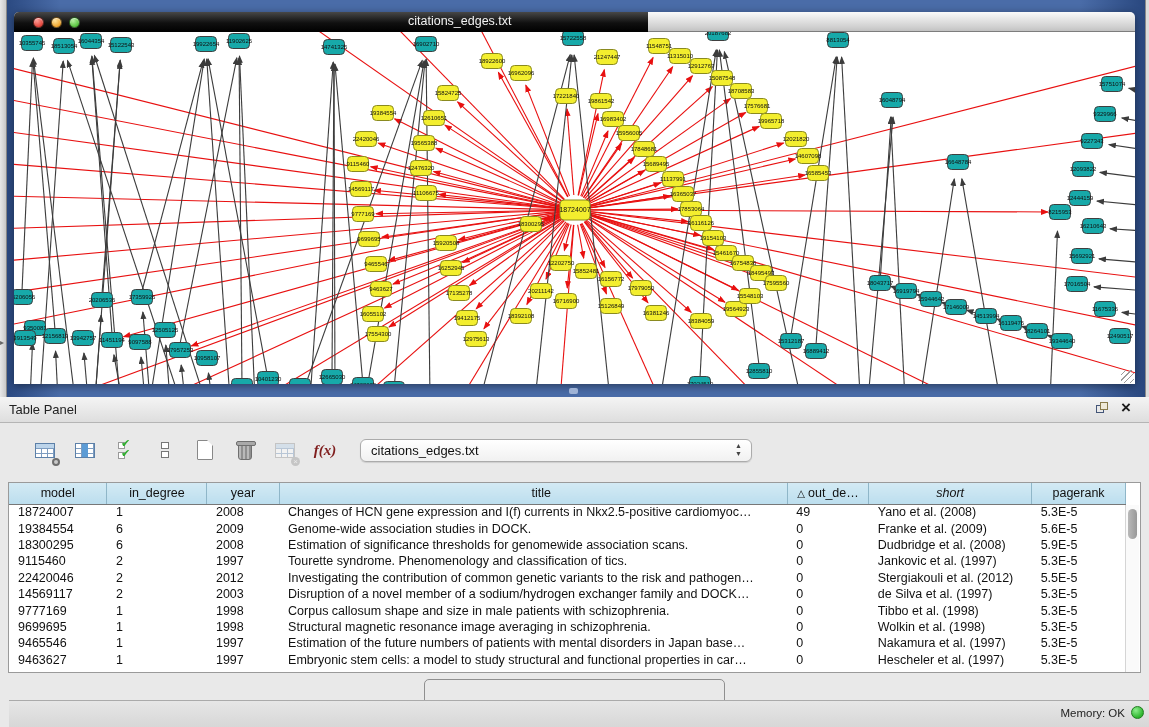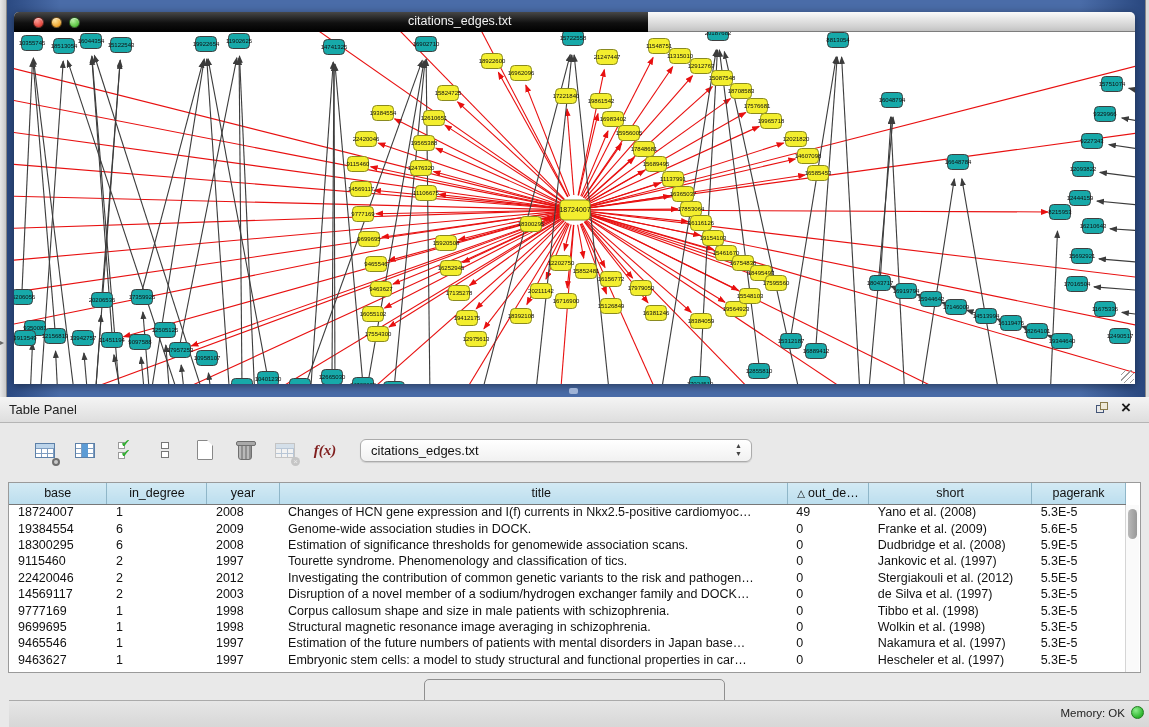--- a/index.html
+++ b/index.html
@@ -809,26 +809,26 @@
           <span>▲</span>
             <span>▼</span>
         </div>
       </div>
     </div>
 
     <div class="tablebox">
       <table class="grid-table">
         <thead>
             <tr id="thead-row">
-              <th style="width: 95px;">base</th>
+              <th style="width: 95px;">model</th>
               <th style="width: 97px;">in_degree</th>
               <th style="width: 70px;">year</th>
               <th style="width: 493px; padding-left: 16px;">title</th>
               <th style="width: 79px;"><span class="sort-tri">△</span>out_de…</th>
-              <th style="width: 158px;">short</th>
+              <th style="width: 158px; font-style: italic;">short</th>
               <th style="width: 91px;">pagerank</th>
             </tr>
           </thead>
         <tbody id="tbody-rows">
             <tr>
               <td>18724007</td>
               <td>1</td>
               <td>2008</td>
               <td>Changes of HCN gene expression and I(f) currents in Nkx2.5-positive cardiomyoc…</td>
               <td>49</td>

